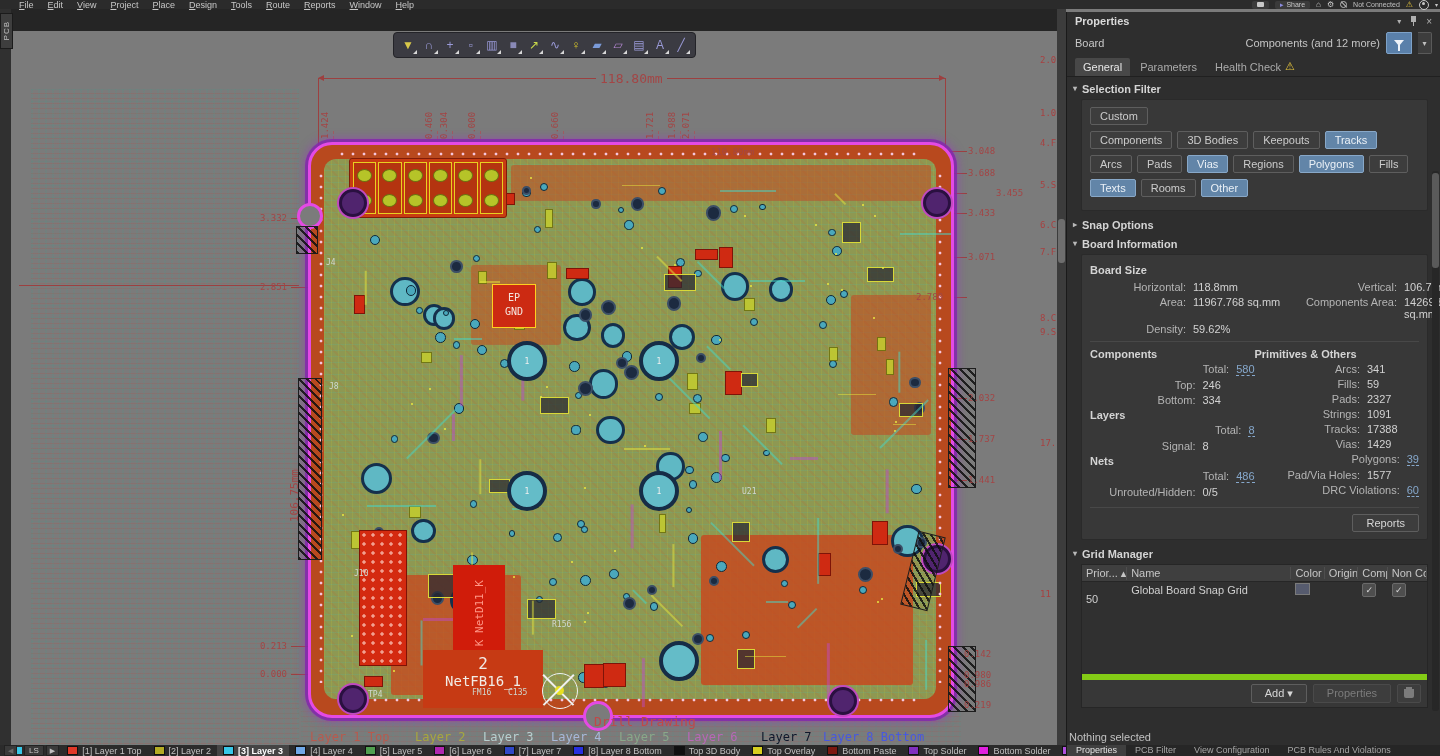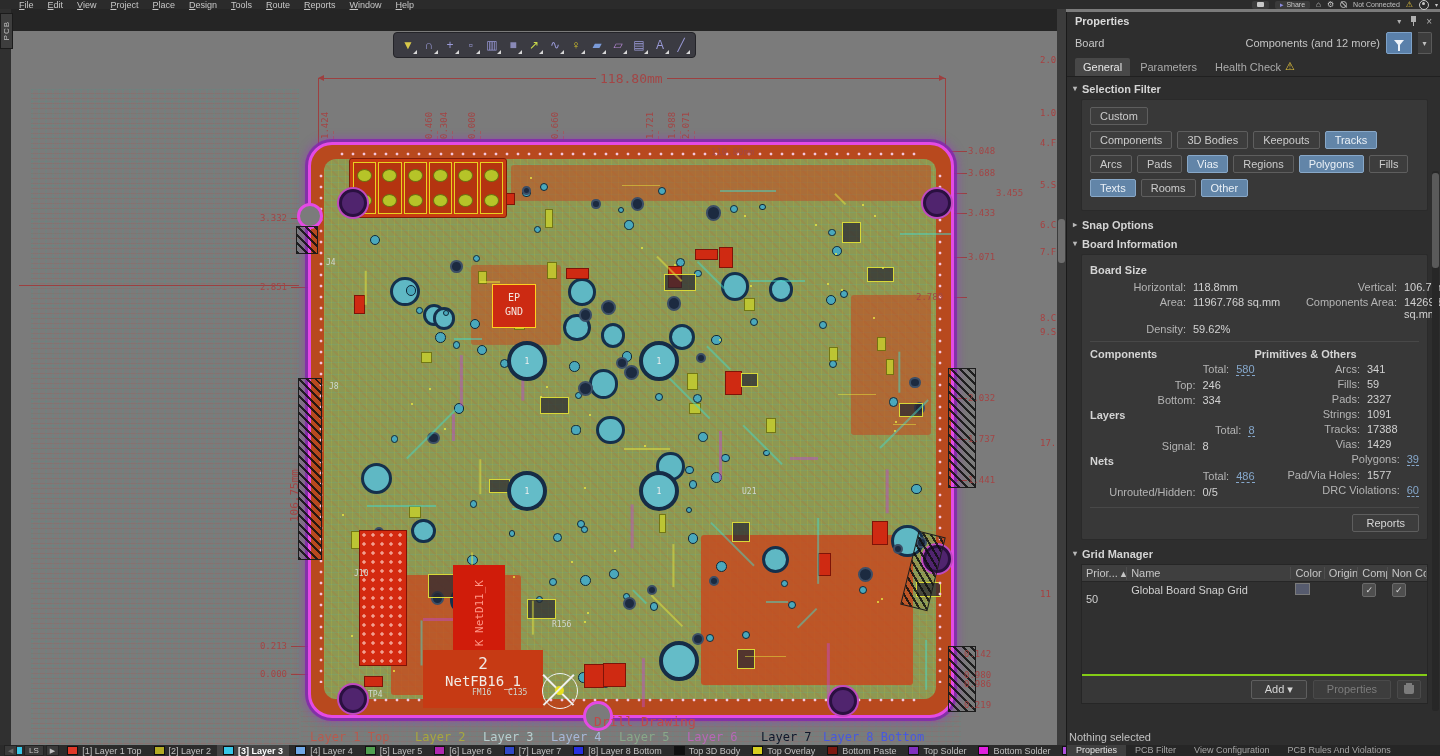--- a/index.html
+++ b/index.html
@@ -124,21 +124,21 @@
   .right-align{text-align:right;}
   .tbl{border:1px solid #262626;margin:1px 2px 4px 8px;}
   .tbl-h{display:flex;background:#3f3f3f;border-bottom:1px solid #262626;color:#c6c6c6;height:16px;align-items:center;}
   .tbl-h span{padding:0 4px;border-right:1px solid #4e4e4e;box-sizing:border-box;overflow:hidden;white-space:nowrap;}
   .tbl-body{background:#303030;}
   .tbl-row{display:flex;align-items:center;height:16px;color:#cfcfcf;}
   .cell{padding:0 4px;box-sizing:border-box;overflow:hidden;white-space:nowrap;}
   .swatch{width:13px;height:10px;border:1px solid #7a7a7a;display:inline-block;}
   .chk{width:12px;height:12px;background:#4e4e4e;border:1px solid #6a6a6a;border-radius:2px;display:inline-flex;align-items:center;justify-content:center;font-size:9px;color:#3a3a3a;}
   .chk.checked::after{content:"✓";color:#d8d8d8;}
-  .tbl-foot{display:flex;justify-content:flex-end;gap:6px;background:#373737;padding:4px 6px;border-top:2px solid #84cc16;}
+  .tbl-foot{display:flex;justify-content:flex-end;gap:6px;background:#373737;padding:4px 6px;border-top:6px solid #84cc16;}
   .trash{width:10px;height:11px;position:relative;display:inline-block;}
   .trash::before{content:"";position:absolute;left:0;top:2px;width:10px;height:9px;background:#7c7c7c;border-radius:0 0 2px 2px;}
   .trash::after{content:"";position:absolute;left:2px;top:0;width:6px;height:2px;background:#7c7c7c;}
   .p-status{padding:2px 2px;color:#c2c2c2;}
   .p-bottom-tabs{display:flex;height:11px;background:#262626;overflow:hidden;}
   .pb-tab{font-size:9px;line-height:11px;padding:0 9px;color:#a6a6a6;white-space:nowrap;}
   .pb-tab.active{background:#3f3f3f;color:#e2e2e2;}
   .p-scroll{position:absolute;right:1px;top:94px;width:7px;height:540px;background:#272727;border-radius:3px;}
   .p-scroll i{position:absolute;left:0;top:2px;width:7px;height:95px;background:#5a5a5a;border-radius:3px;}
   

